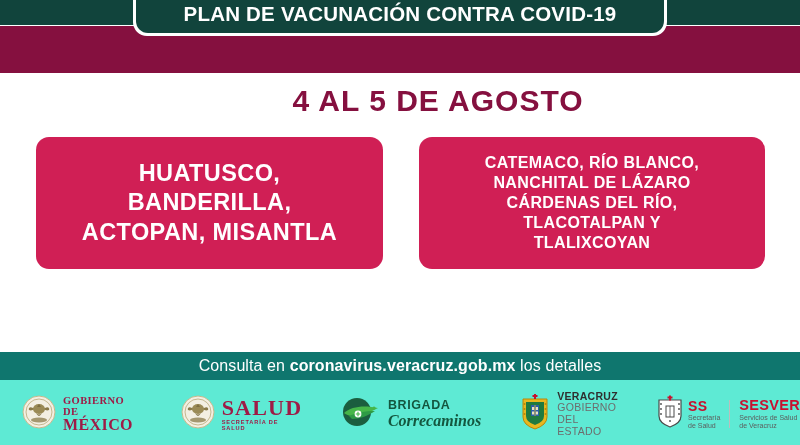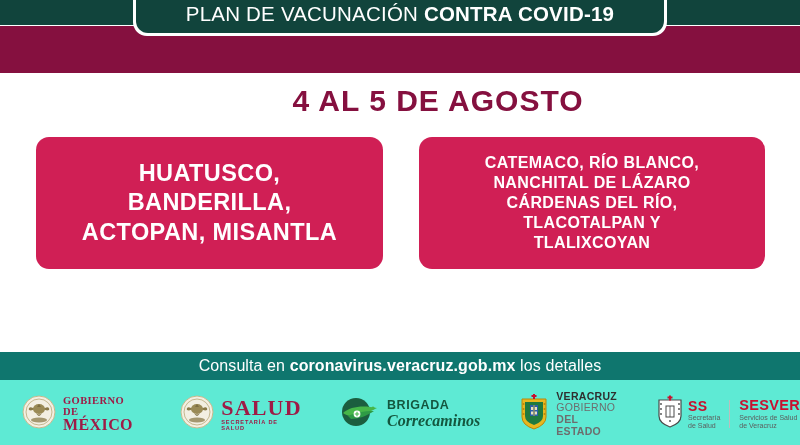--- a/index.html
+++ b/index.html
@@ -58,21 +58,21 @@
     border-bottom-left-radius: 14px;
     border-bottom-right-radius: 14px;
   }
   .tab-title {
     color: #ffffff;
     font-size: 20.5px;
     letter-spacing: 0.2px;
     white-space: nowrap;
     line-height: 1;
   }
-  .tab-title .light { font-weight: 400; text-align: right; }
+  .tab-title .light { font-weight: 700; text-align: right; }
   .tab-title .bold  { font-weight: 700; }
 
   .jornada {
     position: absolute;
     left: 0;
     top: 38px;
     width: 800px;
     text-align: center;
     color: #ffffff;
     font-size: 25px;
@@ -202,21 +202,21 @@
     font-family: "Liberation Serif", serif;
   }
 
   .ver-text {
     margin-left: 6px;
     line-height: 1.12;
     font-size: 10.5px;
   }
   .ver-text .l1 { color: #2f2f2f; font-weight: 700; letter-spacing: 0.3px; }
   .ver-text .l2 { color: #6d6d6d; font-weight: 400; letter-spacing: 0.3px; }
-  .ver-text .l3 { color: #6d6d6d; font-weight: 700; letter-spacing: 0.3px; }
+  .ver-text .l3 { color: #6d6d6d; font-weight: 400; letter-spacing: 0.3px; }
 
   .ss-block { display: flex; align-items: center; }
   .ss-text { margin-left: 4px; line-height: 1.1; }
   .ss-text .l1 { color: #c8102e; font-size: 14px; font-weight: 700; letter-spacing: 0.3px; }
   .ss-text .l2 { color: #5c5c5c; font-size: 7px; }
   .ss-text .l3 { color: #5c5c5c; font-size: 7px; }
 
   .ss-divider {
     width: 1px;
     height: 28px;

